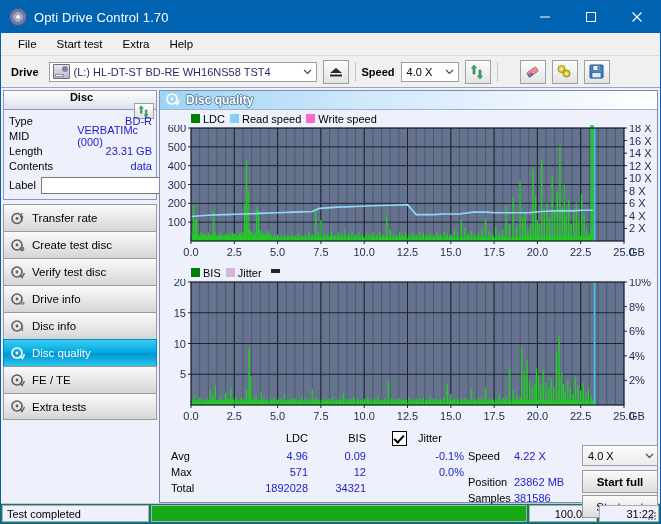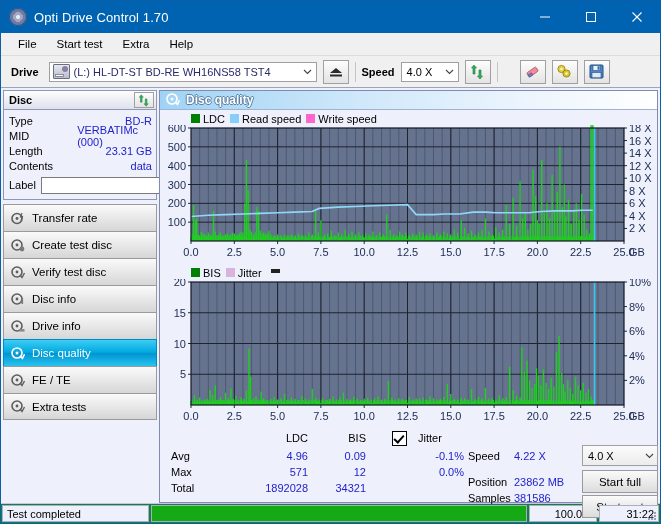--- a/index.html
+++ b/index.html
@@ -77,21 +77,21 @@
   .sep{width:1px;height:20px;background:#c6c6c6;}
   
   .body{flex:1;display:flex;min-height:0;}
   .left{width:158px;flex:none;display:flex;flex-direction:column;padding:2px 2px 0 2px;box-sizing:border-box;}
   .right{flex:1;min-width:0;display:flex;flex-direction:column;padding:2px 2px 0 0;box-sizing:border-box;}
   
   .panel{border:1px solid #8e97b4;background:#eef0fb;box-sizing:border-box;}
   .panel-head{
     height:19px;background:linear-gradient(#fdfdfd,#dfe1ee);
     border-bottom:1px solid #8e97b4;display:flex;align-items:center;
-    padding:0 2px 0 5px;box-sizing:border-box;
+    padding:0 2px 0 5px;box-sizing:border-box;flex-direction:column;
   }
   .panel-head .t{font-weight:bold;font-size:11px;}
   .disc-rows{padding:3px 4px 3px 5px;}
   .drow{display:flex;align-items:center;height:15px;font-size:11px;}
   .drow .k{color:#000;}
   .drow .v{margin-left:auto;color:#2222cc;padding-left:48px;}
   .label-row{display:flex;align-items:center;height:22px;margin-top:1px;}
   .label-input{
     flex:1;height:17px;background:#fff;border:1px solid #7a7a7a;margin:0 3px 0 5px;
     box-sizing:border-box;
@@ -334,34 +334,34 @@
                 <path d="M9 9 L11 11.5 L13.5 7" fill="none" stroke="#5d5d5d" stroke-width="1.4"></path>
               </svg>
           </span>
           <span>Verify test disc</span>
         </div>
         <div class="navbtn">
           <span class="nav-ico">
             <svg width="14" height="13" viewBox="0 0 14 13">
                 <circle cx="6" cy="6" r="5" fill="none" stroke="#5d5d5d" stroke-width="1.6"></circle>
                 <circle cx="6" cy="6" r="1.4" fill="#5d5d5d"></circle>
-                <rect x="10.5" y="5" width="1.6" height="6" fill="#7a7a7a"></rect>
+                <rect x="8.5" y="9" width="5" height="2.6" fill="#8a8a8a"></rect>
               </svg>
           </span>
-          <span>Disc info</span>
+          <span>Drive info</span>
         </div>
         <div class="navbtn">
           <span class="nav-ico">
             <svg width="14" height="13" viewBox="0 0 14 13">
                 <circle cx="6" cy="6" r="5" fill="none" stroke="#5d5d5d" stroke-width="1.6"></circle>
                 <circle cx="6" cy="6" r="1.4" fill="#5d5d5d"></circle>
-                <rect x="8.5" y="9" width="5" height="2.6" fill="#8a8a8a"></rect>
+                <rect x="10.5" y="5" width="1.6" height="6" fill="#7a7a7a"></rect>
               </svg>
           </span>
-          <span>Drive info</span>
+          <span>Disc info</span>
         </div>
         <div class="navbtn sel">
           <span class="nav-ico">
             <svg width="14" height="13" viewBox="0 0 14 13">
                 <circle cx="6" cy="6" r="5" fill="none" stroke="#ffffff" stroke-width="1.7"></circle>
                 <circle cx="6" cy="6" r="1.5" fill="#ffffff"></circle>
                 <path d="M9.2 9 L11.4 11.4 L13.6 7.2" fill="none" stroke="#ffffff" stroke-width="1.5"></path>
               </svg>
           </span>
           <span>Disc quality</span>
@@ -1720,21 +1720,21 @@
             <div class="num" style="position:absolute;left:48px;top:60px;">381586</div>
 
             <div class="combo" style="position:absolute;left:116px;top:13px;width:76px;height:21px;color:#000;padding-left:5px;background:linear-gradient(#fbfbfb,#ececec);">
               <span>4.0 X</span>
               <span class="arrow">
                 <svg width="9" height="6" viewBox="0 0 9 6">
                     <polyline points="1,1 4.5,4.5 8,1" fill="none" stroke="#444" stroke-width="1.1"></polyline>
                   </svg>
               </span>
             </div>
-            <div class="actbtn" style="position:absolute;left:116px;top:38px;width:76px;">Start full</div>
+            <div class="actbtn" style="position:absolute;left:116px;top:38px;width:76px;font-weight:bold;">Start full</div>
             <div class="actbtn" style="position:absolute;left:116px;top:63px;width:76px;">Start part</div>
           </div>
         </div>
       </div>
     </div>
   </div>
 
   <div class="statusbar">
     <div class="sb-cell sb-text">Test completed</div>
     <div class="sb-cell sb-prog">

